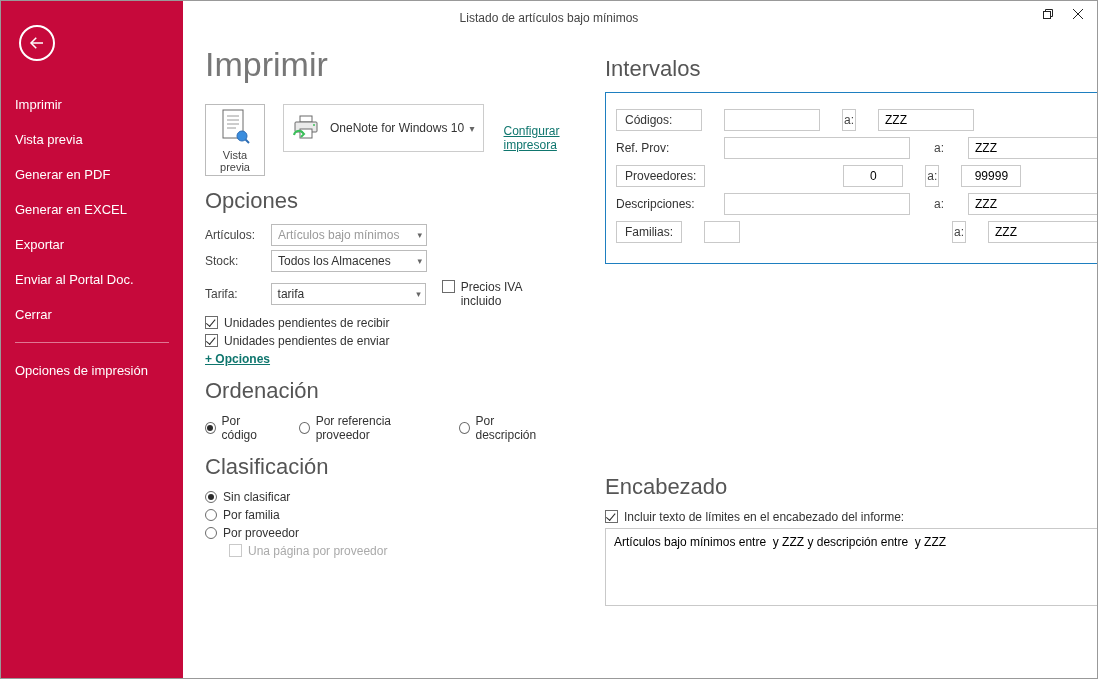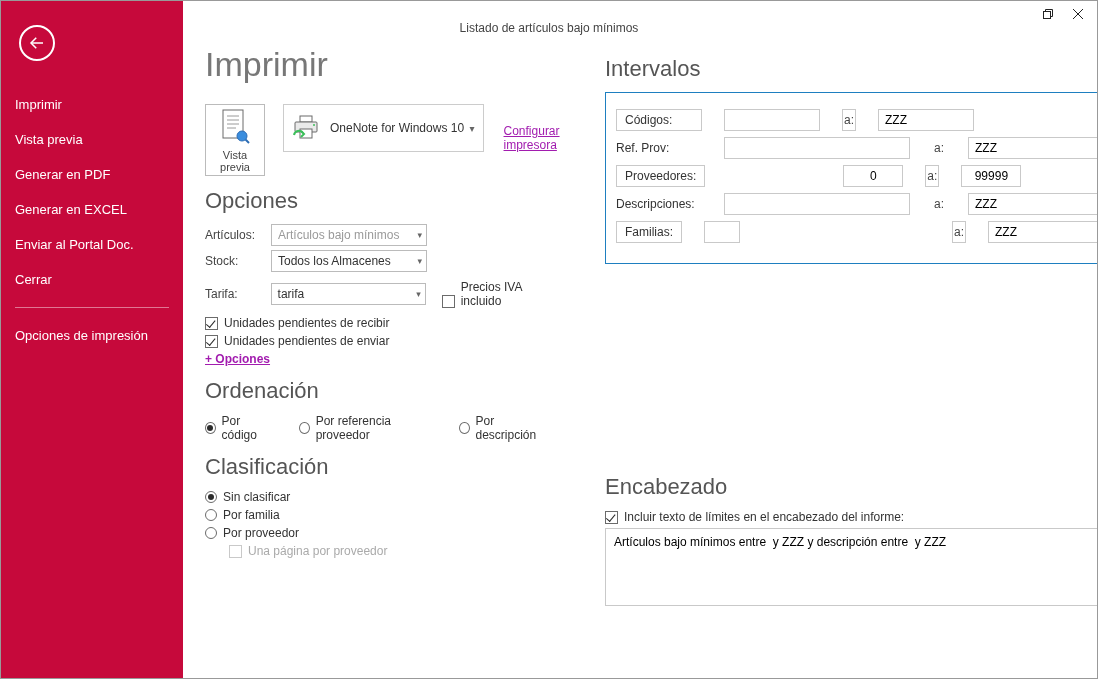--- a/index.html
+++ b/index.html
@@ -1,44 +1,44 @@
 <!DOCTYPE html>
 <html><head>
 <meta charset="utf-8">
 <style>
   * { box-sizing: border-box; }
   html, body { margin: 0; padding: 0; font-family: "Segoe UI", Tahoma, sans-serif; font-size: 12px; color: #333; }
   body { width: 1098px; height: 679px; overflow: hidden; background: #fff; position: relative; border:1px solid #999;}
   
   .titlebar { position: absolute; top: 0; left: 0; right: 0; height: 28px; display:flex; align-items:flex-start; justify-content:center; }
-  .titlebar .title { margin-top:20px; font-size:12px; color:#444;}
+  .titlebar .title { margin-top:10px; font-size:12px; color:#444;}
   .winctrls { position:absolute; right:4px; top:2px; display:flex; gap:0;}
   .winctrl { width:30px; height:22px; display:flex; align-items:center; justify-content:center; font-size:14px; cursor:pointer;}
   .winctrl svg { width:12px; height:12px; stroke:#222; stroke-width:1; fill:none;}
   
   .sidebar { position:absolute; left:0; top:0; bottom:0; width:182px; background:#c6093b; color:#fff; padding-top:14px;}
   .back-btn { width:36px; height:36px; border:2px solid #fff; border-radius:50%; margin:10px 0 26px 18px; display:flex; align-items:center; justify-content:center; cursor:pointer;}
   .back-btn svg{ width:18px; height:18px; stroke:#fff; stroke-width:2; fill:none;}
   .side-item { padding:10px 14px; font-size:13px; cursor:pointer;}
   .side-sep{ border-top:1px solid rgba(255,255,255,.45); margin:10px 14px;}
   
   .main { position:absolute; left:182px; right:0; top:28px; bottom:0; padding:16px 22px 10px 22px; overflow:hidden;}
   h1.page-title{ font-weight:300; font-size:34px; color:#777; margin:0 0 16px 0;}
   h2.sec{ font-weight:400; font-size:22px; color:#555; margin:12px 0 10px 0;}
   .row{ display:flex; align-items:center; gap:10px; margin:4px 0;}
   .btnbox{ border:1px solid #bbb; padding:8px 14px 6px 14px; text-align:center; cursor:pointer; display:inline-flex; flex-direction:column; align-items:center; justify-content:center;}
   .btnbox .lbl{ font-size:11px; color:#444; margin-top:4px;}
   .printerbox{ border:1px solid #ccc; height:48px; width:238px; display:flex; align-items:center; padding:0 8px; gap:10px; cursor:pointer; position:relative;}
   .printerbox .chev{ position:absolute; right:8px; font-size:10px; color:#666;}
-  .linkish{ color:#a21caf; text-decoration:underline; cursor:pointer; font-size:12px;}
+  .linkish{ color:#0f766e; text-decoration:underline; cursor:pointer; font-size:12px;}
   .opts label.fld{ display:inline-block; width:56px; color:#444;}
   .select{ border:1px solid #bbb; height:22px; min-width:150px; padding:0 20px 0 6px; position:relative; background:#fff; display:inline-flex; align-items:center; cursor:pointer;}
   .select.disabled{ color:#9a9a9a;}
   .select .chev{ position:absolute; right:4px; font-size:9px; color:#666;}
-  .chk{ display:flex; align-items:flex-end; gap:6px; margin:4px 0; font-size:12px;}
+  .chk{ display:flex; align-items:flex-start; gap:6px; margin:4px 0; font-size:12px;}
   .chk .box{ width:13px; height:13px; border:1px solid #6b6b6b; display:flex; align-items:center; justify-content:center; cursor:pointer; background:#fff;}
   .chk .box.checked::after{ content:""; width:8px; height:4px; border-left:1.5px solid #2b2b2b; border-bottom:1.5px solid #2b2b2b; transform:rotate(-50deg) translateY(-1px);}
   .chk.disabled{ color:#aaa;}
   .chk.disabled .box{ border-color:#c9c9c9;}
   .radio{ display:inline-flex; align-items:center; gap:6px; margin-right:18px; font-size:12px; cursor:pointer;}
   .radio .dot{ width:12px; height:12px; border:1px solid #6b6b6b; border-radius:50%; display:flex; align-items:center; justify-content:center;}
   .radio .dot.sel::after{ content:""; width:6px; height:6px; background:#2b2b2b; border-radius:50%;}
   .twocol{ display:flex; gap:40px;}
   .colL{ width:360px;}
   .colR{ flex:1;}
@@ -77,20 +77,21 @@
   <div class="back-btn">
     <svg viewBox="0 0 24 24">
         <line x1="20" y1="12" x2="5" y2="12"></line>
         <polyline points="11,5 4,12 11,19"></polyline>
       </svg>
   </div>
   <div class="side-item">Imprimir</div>
   <div class="side-item">Vista previa</div>
   <div class="side-item">Generar en PDF</div>
   <div class="side-item">Generar en EXCEL</div>
+  <div class="side-item">Exportar</div>
   <div class="side-item">Enviar al Portal Doc.</div>
   <div class="side-item">Cerrar</div>
   <div class="side-sep"></div>
   <div class="side-item">Opciones de impresión</div>
 </div>
 
 <div class="main">
   <h1 class="page-title">Imprimir</h1>
 
   <div class="twocol">

